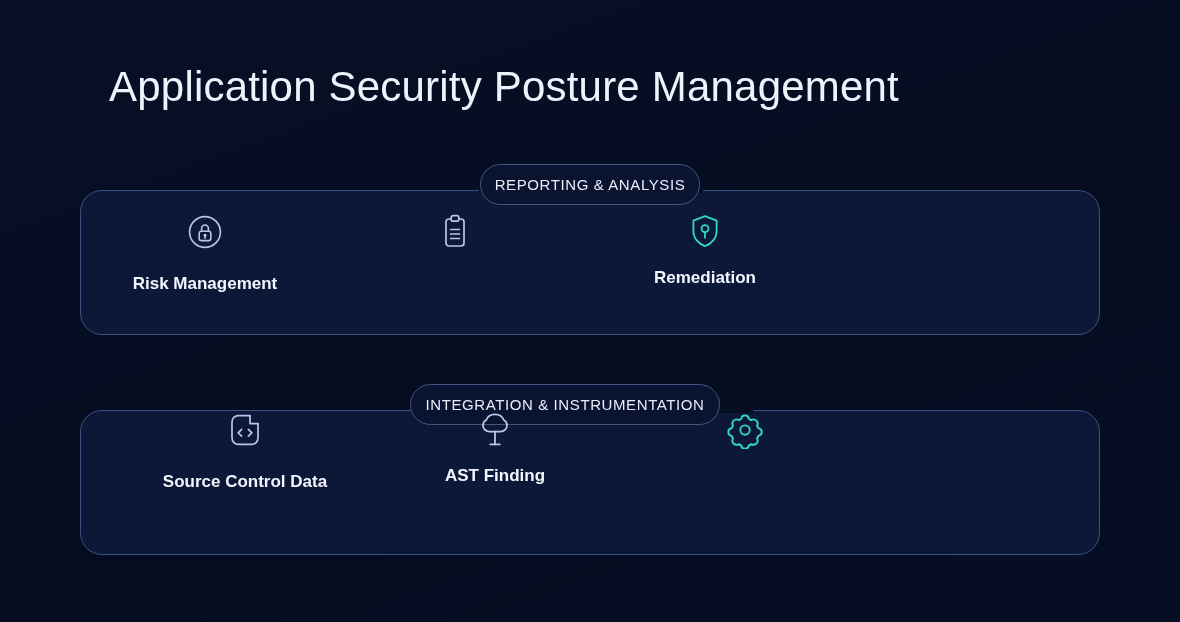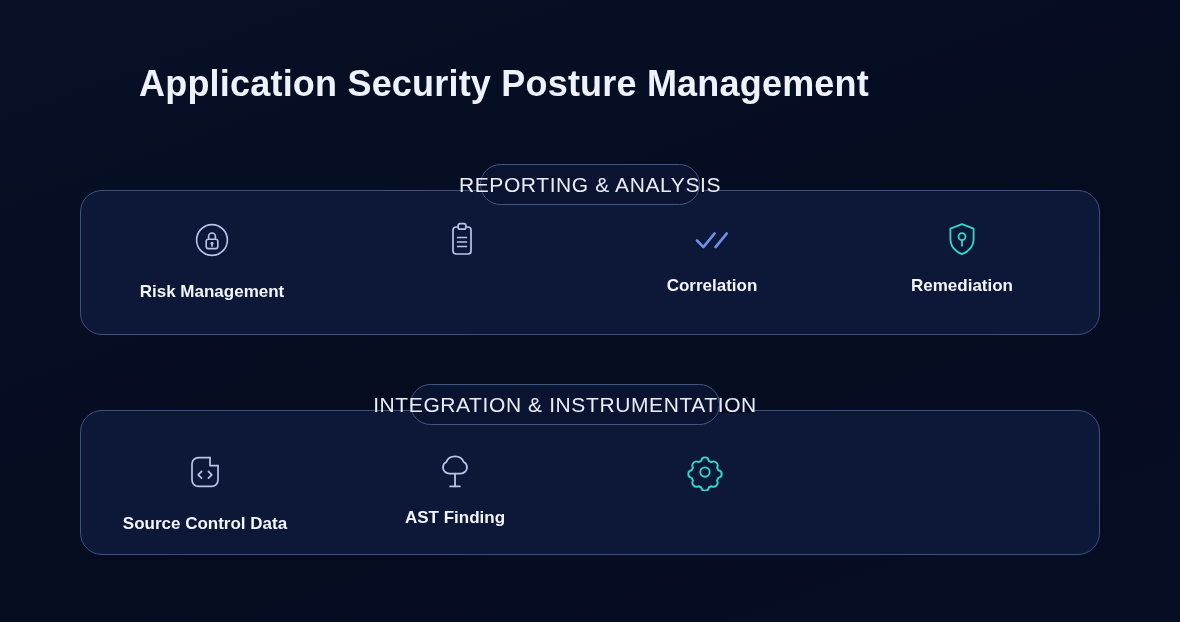--- a/index.html
+++ b/index.html
@@ -23,22 +23,22 @@
   }
 
   
   .page-title {
     position: absolute;
     top: 62px;
     left: 0;
     width: 1008px;
     text-align: center;
     color: #eef2fb;
-    font-size: 36px;
-    font-weight: bold;
+    font-size: 42px;
+    font-weight: normal;
     letter-spacing: 0.2px;
     line-height: 1.2;
   }
 
   
   .panel {
     position: absolute;
     left: 80px;
     width: 1020px;
     border: 1px solid #3c5180;
@@ -60,21 +60,21 @@
   .notch-2 { left: 348px; width: 324px; }
 
   
   .pill {
     position: absolute;
     height: 41px;
     border: 1px solid #415782;
     border-radius: 21px;
     background: #0a1330;
     color: #e8edf8;
-    font-size: 21px;
+    font-size: 15px;
     letter-spacing: 0.6px;
     display: flex;
     align-items: center;
     justify-content: center;
     box-sizing: border-box;
     white-space: nowrap;
   }
   .pill-1 {
     top: 164px;
     left: 480px;
@@ -86,22 +86,22 @@
     width: 310px;
   }
 
   
   .items {
     position: absolute;
     left: 80px;
     width: 1020px;
     display: flex;
   }
-  .items-1 { top: 220px; margin-left: 7px; }
-  .items-2 { top: 452px; }
+  .items-1 { top: 212px; }
+  .items-2 { top: 410px; padding-left: 40px; }
 
   .item {
     width: 250px;
     display: flex;
     flex-direction: column;
     align-items: center;
   }
   .item-icon {
     height: 40px;
     display: flex;
@@ -154,29 +154,20 @@
     <div class="item">
       <div class="item-icon">
         <svg width="34" height="38" viewBox="0 0 34 38" fill="none" stroke="#b9c4ea" stroke-width="1.7" stroke-linecap="round">
           <rect x="8" y="6" width="18" height="27" rx="3"></rect>
           <rect x="13.2" y="2.6" width="7.6" height="5.6" rx="1.8" fill="#0d1838"></rect>
           <path d="M12.6 16.5h8.8M12.6 21h8.8M12.6 25.5h8.8"></path>
         </svg>
       </div>
     </div>
 
-    <div class="item">
-      <div class="item-icon">
-        <svg width="38" height="30" viewBox="0 0 38 30" fill="none" stroke="#6e8fe8" stroke-width="2.6" stroke-linecap="round" stroke-linejoin="round">
-          <path d="M4 15.5l6.4 6.6L21.6 8.4"></path>
-          <path d="M22.6 22.1L33.8 8.4"></path>
-        </svg>
-      </div>
-      <div class="item-label">Correlation</div>
-    </div>
 
     <div class="item">
       <div class="item-icon">
         <svg width="34" height="38" viewBox="0 0 34 38" fill="none" stroke="#2fd9c5" stroke-width="1.8" stroke-linejoin="round">
           <path d="M17 3.2l11.6 4.4v10.1c0 7.6-5.1 13.2-11.6 15.4C10.5 30.9 5.4 25.3 5.4 17.7V7.6L17 3.2z"></path>
           <circle cx="17" cy="15.6" r="3.5"></circle>
           <path d="M17 19.1v5.6" stroke-linecap="round"></path>
         </svg>
       </div>
       <div class="item-label">Remediation</div>

